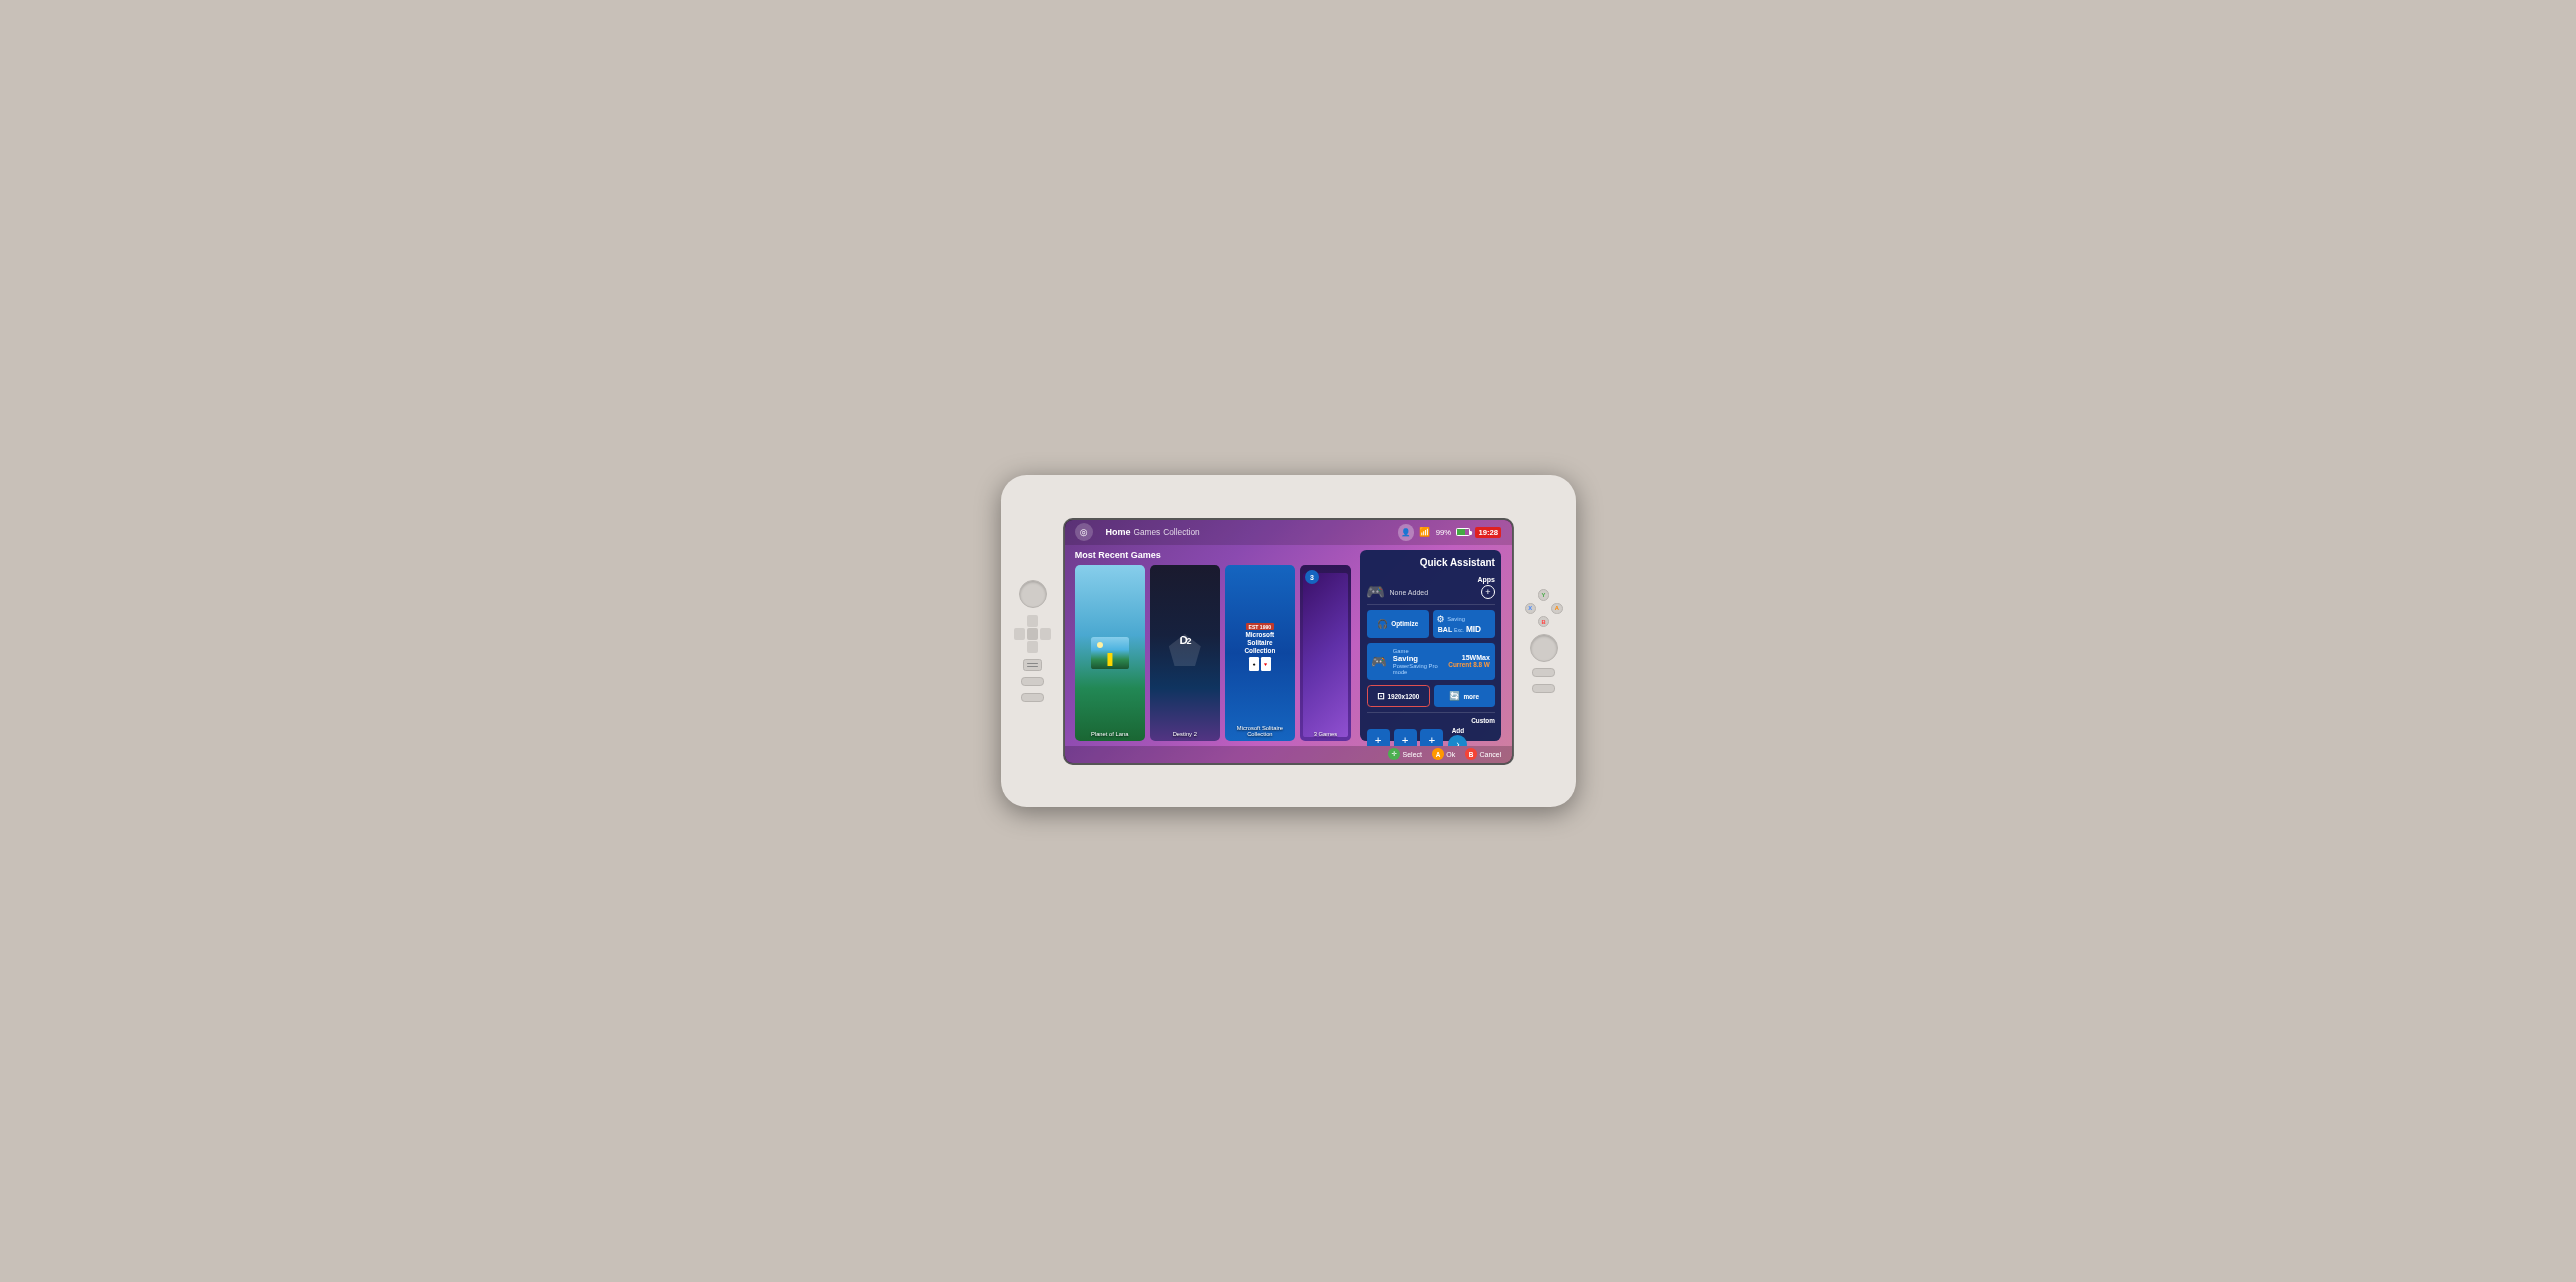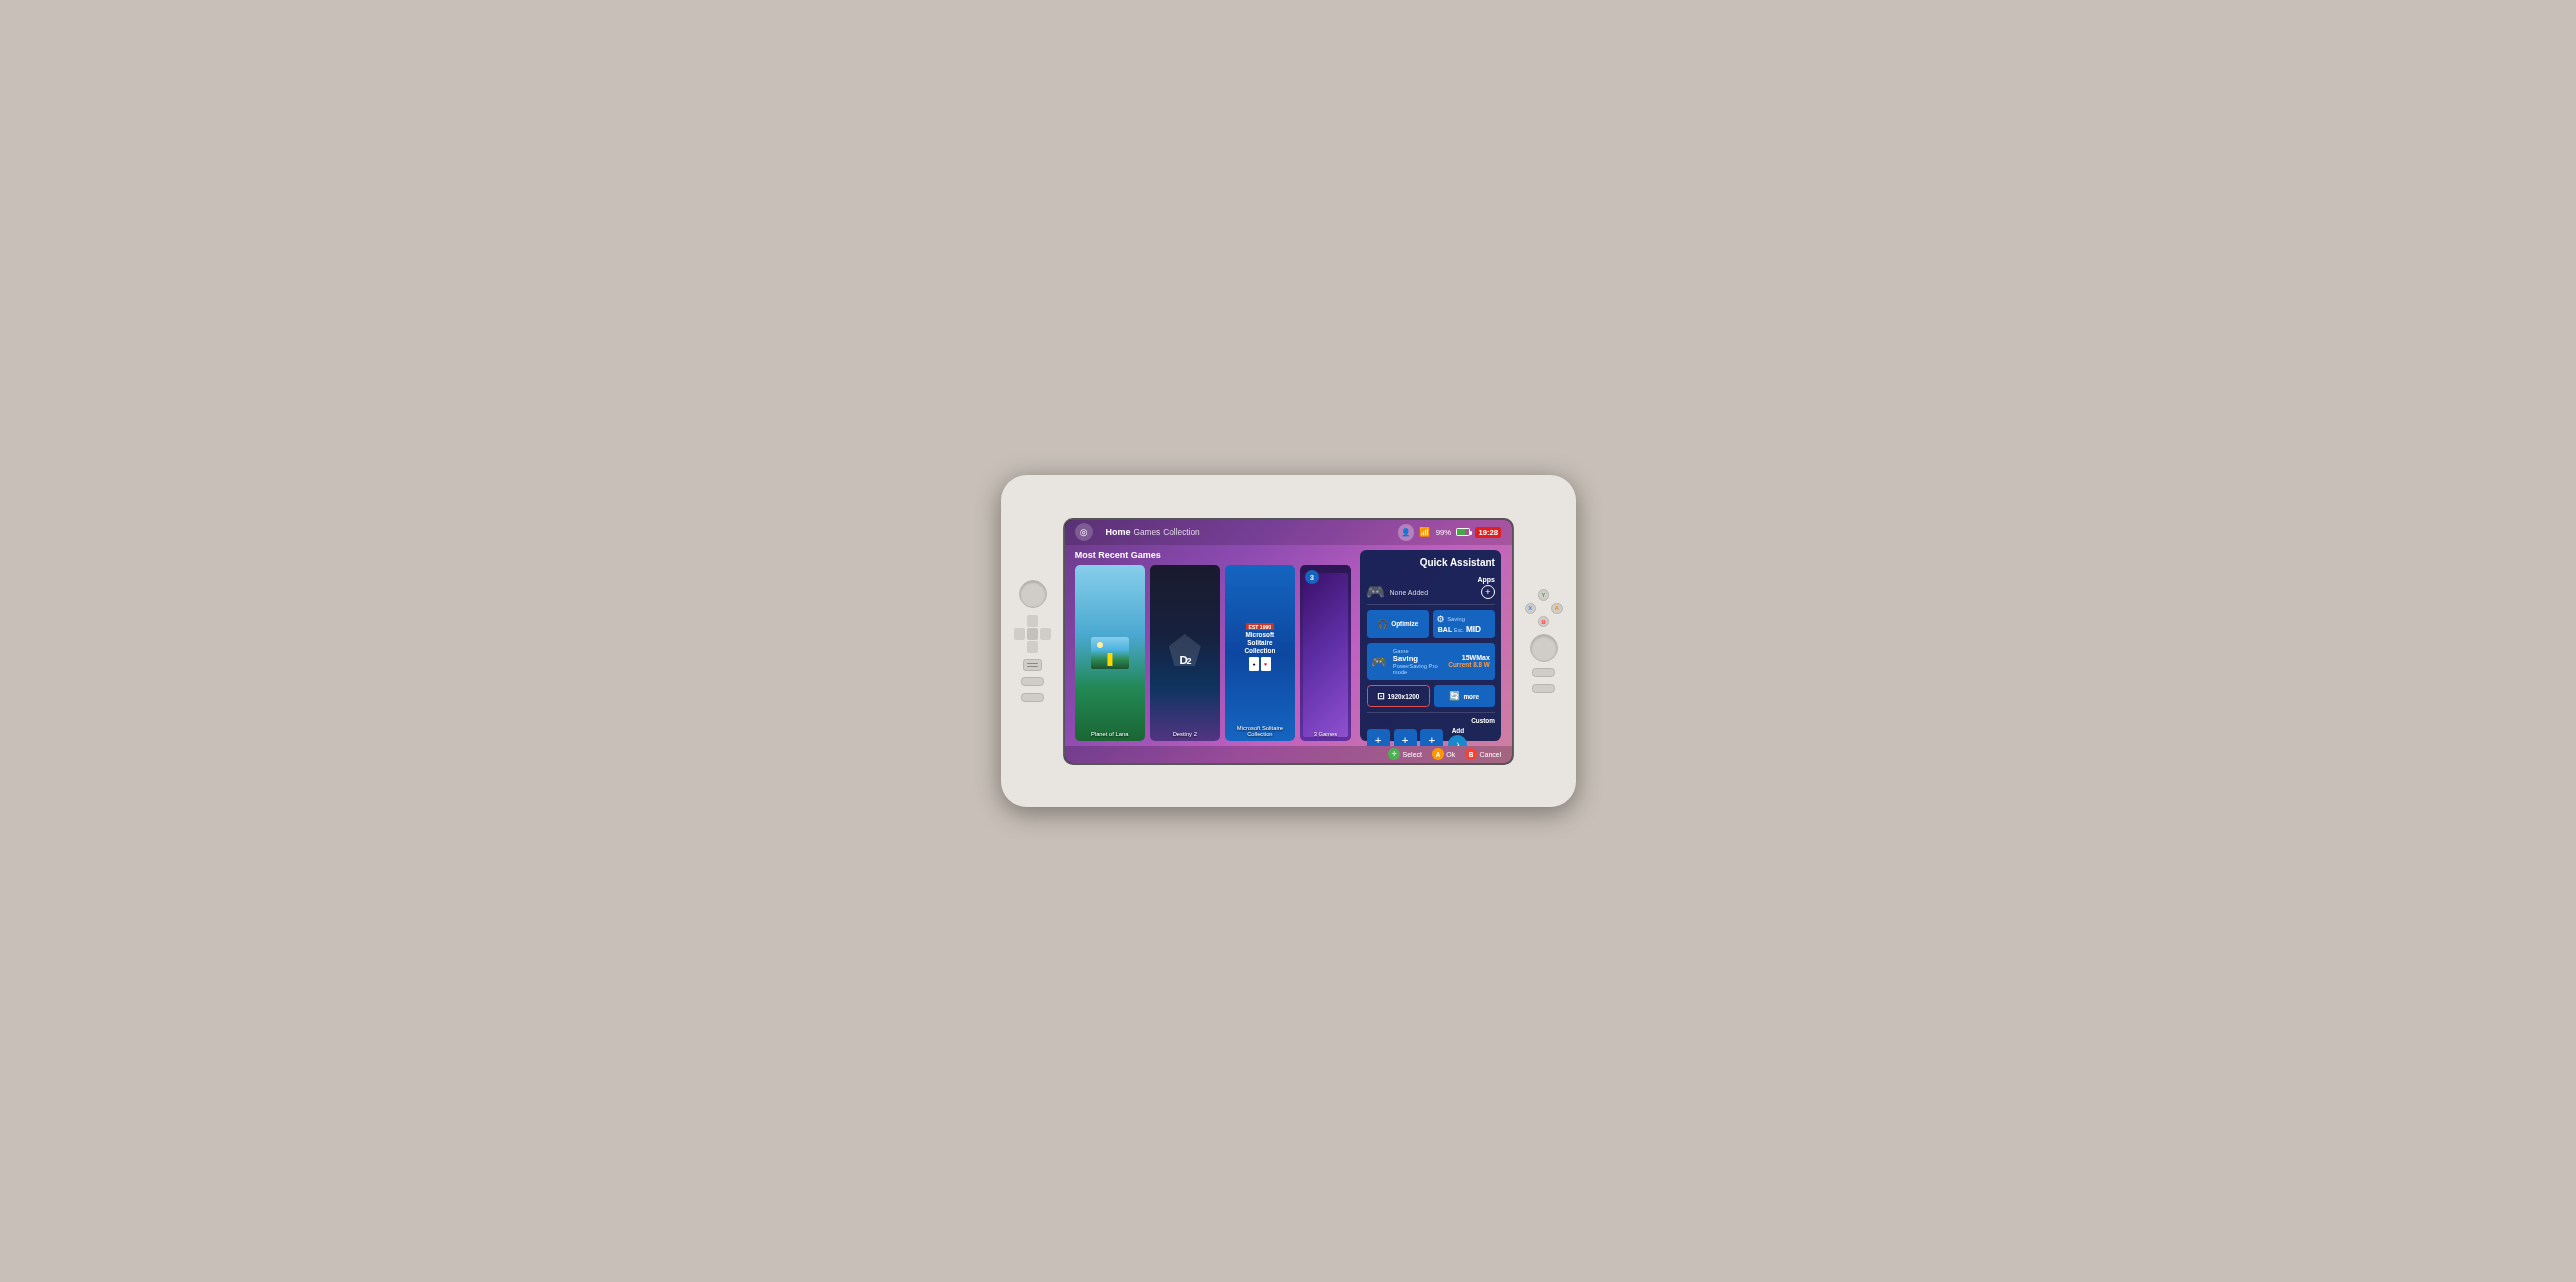--- a/index.html
+++ b/index.html
@@ -664,21 +664,21 @@
                   </div>
                 </div>
                 <div class="game-label">Planet of Lana</div>
               </div>
             </div>
 
             <div class="game-card game-destiny2">
               <div class="game-card-inner">
                 <div style="flex:1; display:flex; align-items:center; justify-content:center;">
                   <div style="width:35px;height:35px;position:relative;display:flex;align-items:center;justify-content:center;">
-                    <div style="width:32px;height:32px;background:#ffffff20;clip-path:polygon(50% 0%, 100% 38%, 82% 100%, 18% 100%, 0% 38%);display:flex;align-items:flex-end;justify-content:center;">
+                    <div style="width:32px;height:32px;background:#ffffff20;clip-path:polygon(50% 0%, 100% 38%, 82% 100%, 18% 100%, 0% 38%);display:flex;align-items:flex-start;justify-content:center;">
                       <span style="font-size:11.5px;font-weight:900;color:white;letter-spacing:-1.3px;">D<span style="font-size:9px">2</span></span>
                     </div>
                   </div>
                 </div>
                 <div class="game-label">Destiny 2</div>
               </div>
             </div>
 
             <div class="game-card game-solitaire">
               <div class="game-card-inner">

